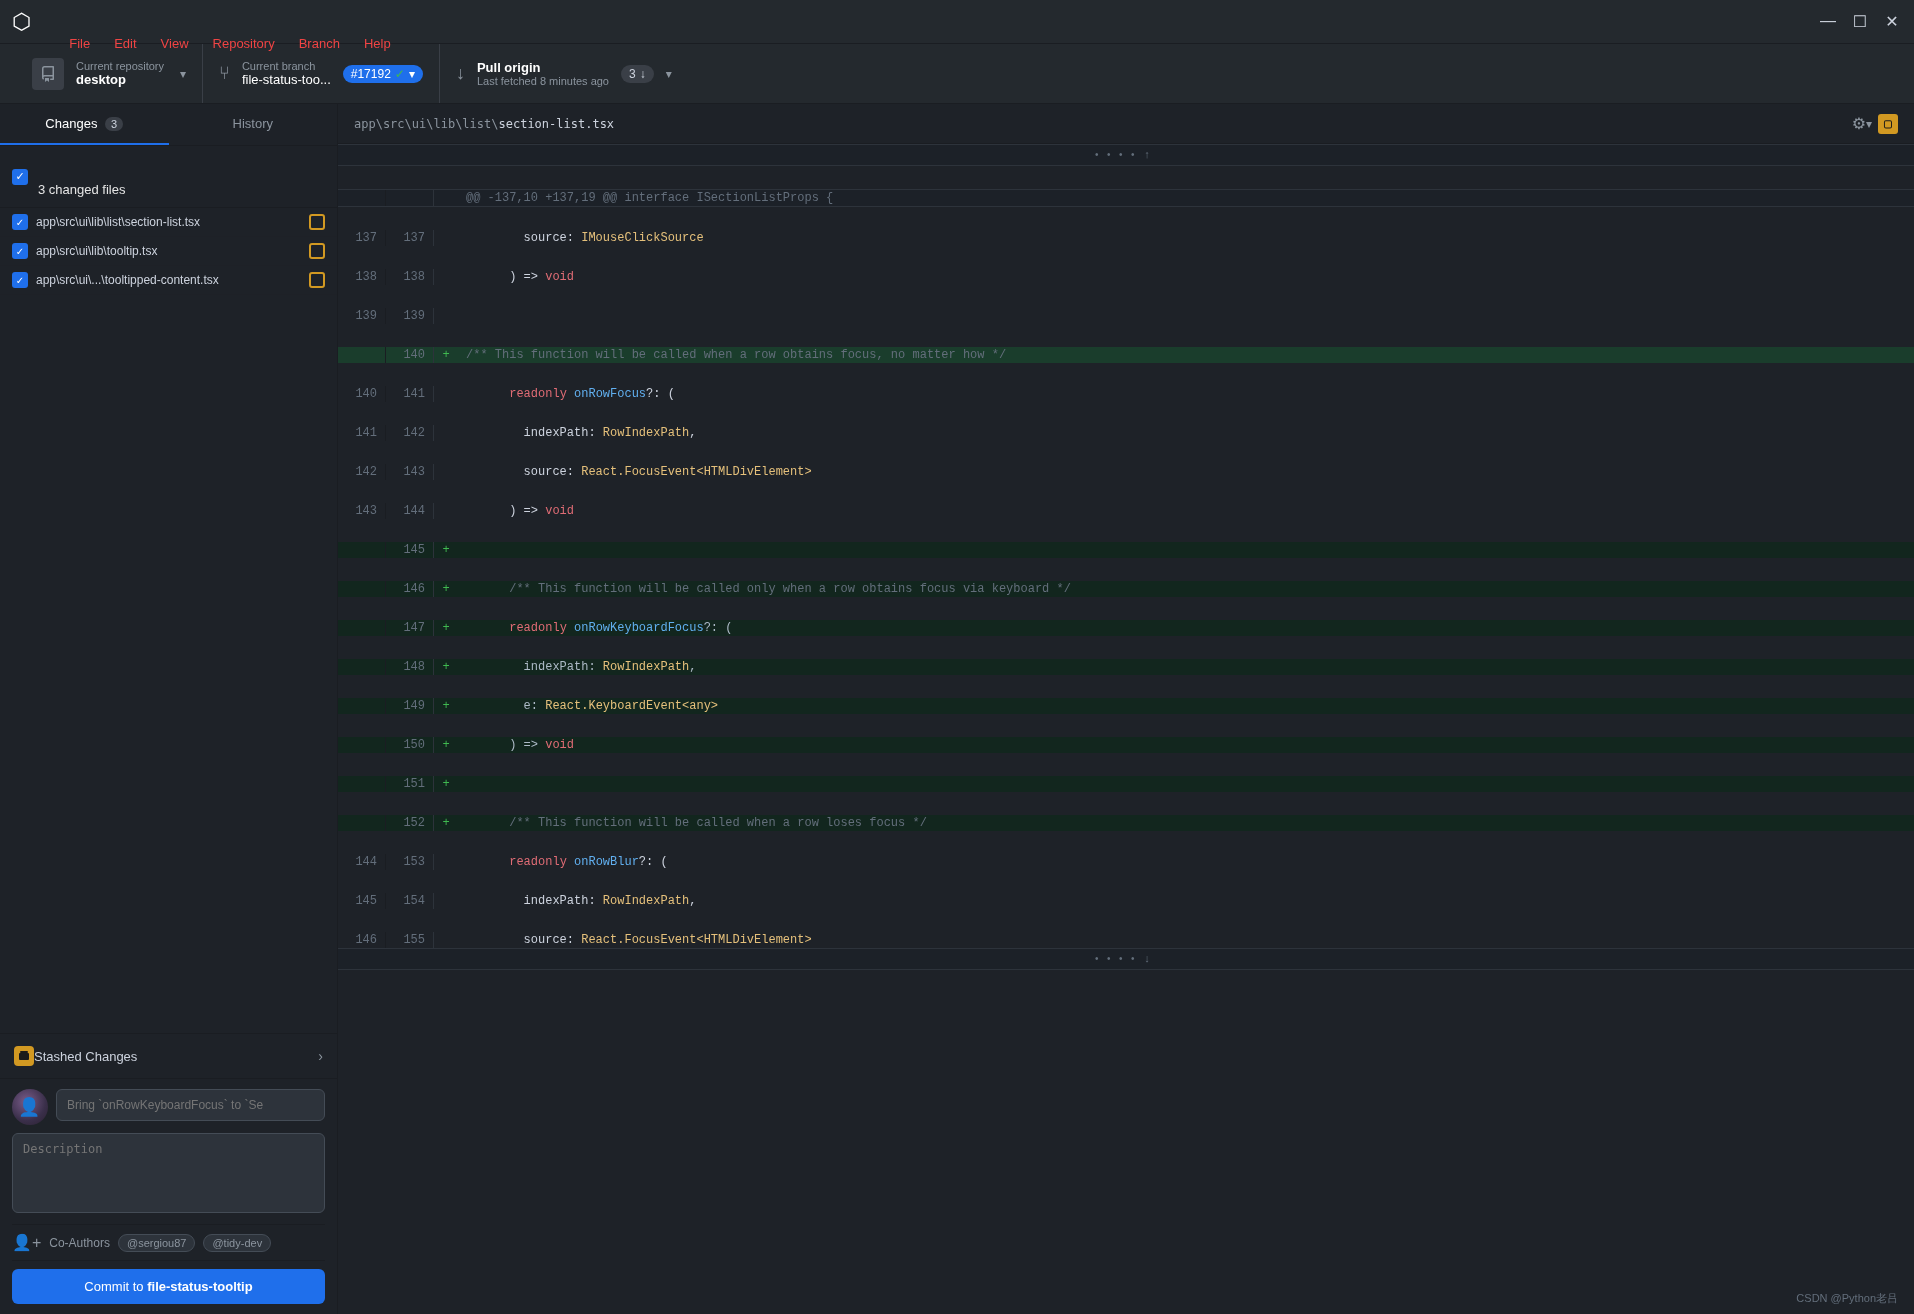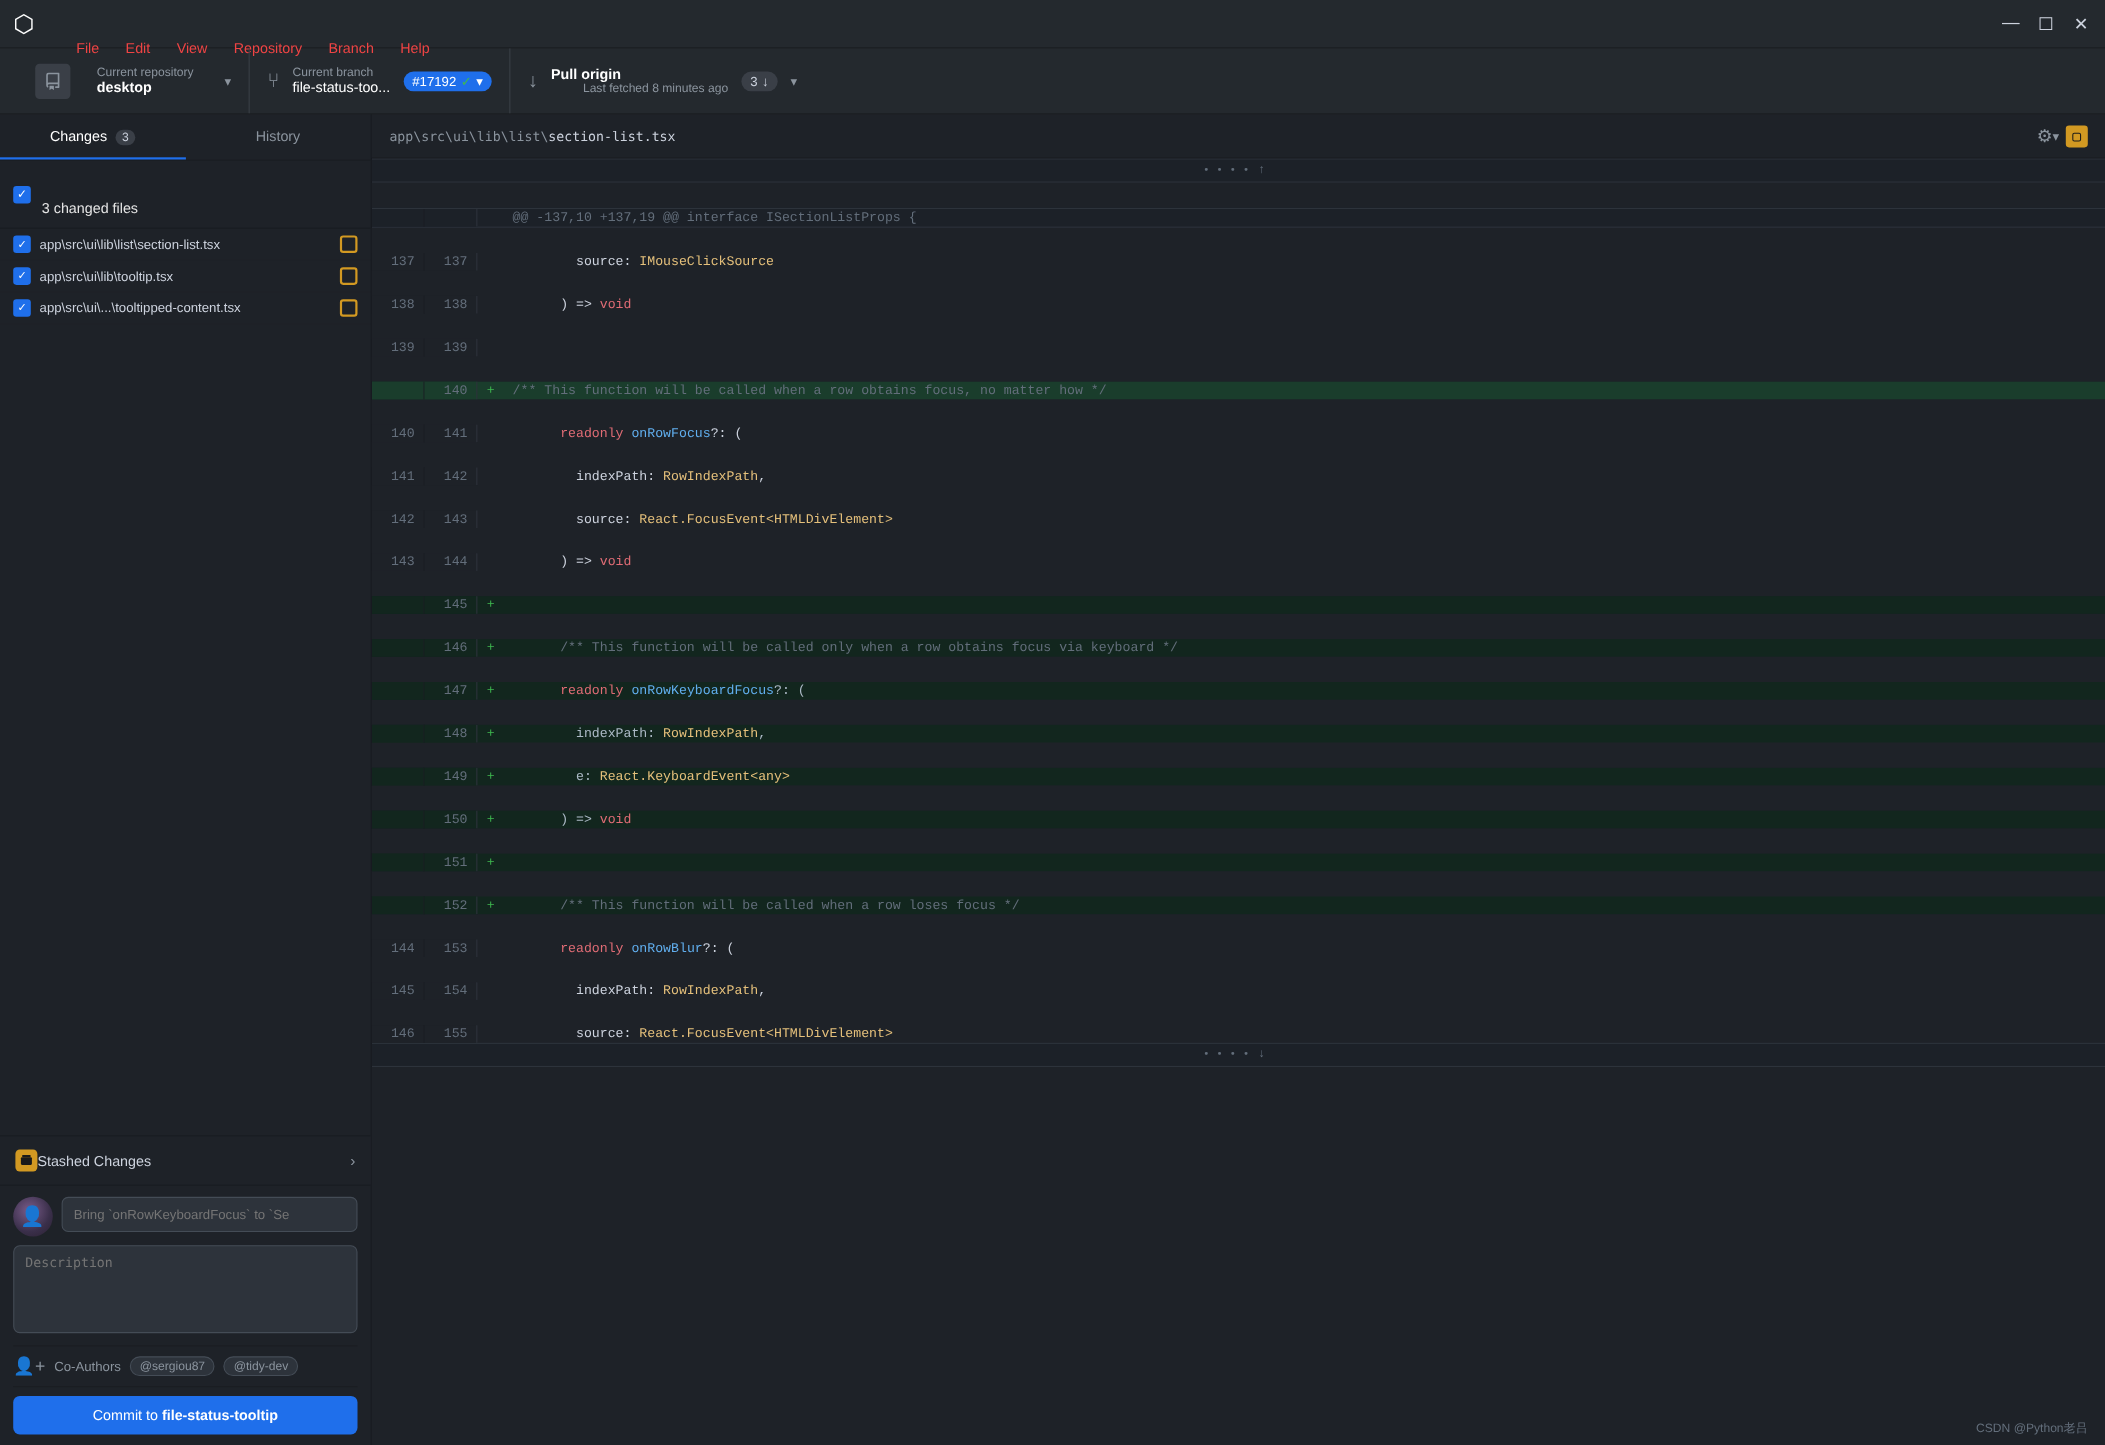--- a/index.html
+++ b/index.html
@@ -7,35 +7,35 @@
     
     
     .title-bar { background: #24292e; height: 44px; display: flex; align-items: center; padding: 0 12px; gap: 20px; border-bottom: 1px solid #1a1d22; }
     .title-bar-menu { display: flex; gap: 4px; }
     .menu-item { color: #ef4444; padding: 4px 10px; font-size: 13px; cursor: pointer; border-radius: 4px; margin-top: 44px; }
     .title-bar-controls { margin-left: auto; display: flex; gap: 12px; }
     .title-ctrl { color: #cdd3de; font-size: 16px; cursor: pointer; width: 20px; text-align: center; }
     
     
     .toolbar { background: #24292e; height: 60px; display: flex; align-items: center; padding: 0 16px; gap: 0; border-bottom: 1px solid #1a1d22; }
-    .toolbar-section { display: flex; align-items: center; padding: 0 16px; height: 100%; border-right: 1px solid #3a3f47; gap: 24px; }
+    .toolbar-section { display: flex; align-items: center; padding: 0 16px; height: 100%; border-right: 1px solid #3a3f47; gap: 12px; }
     .toolbar-section:last-child { border-right: none; }
     .repo-icon { width: 32px; height: 32px; background: #3a3f47; border-radius: 4px; display: flex; align-items: center; justify-content: center; }
     .repo-info { display: flex; flex-direction: column; }
     .repo-label { font-size: 11px; color: #8b949e; }
     .repo-name { font-size: 13px; color: #fff; font-weight: 600; }
     .dropdown-arrow { color: #8b949e; margin-left: 4px; }
     .branch-info { display: flex; flex-direction: column; }
     .branch-label { font-size: 11px; color: #8b949e; }
     .branch-name { font-size: 13px; color: #fff; font-weight: 500; }
     .branch-badge { background: #1f6feb; color: #fff; padding: 2px 8px; border-radius: 12px; font-size: 12px; display: flex; align-items: center; gap: 4px; }
     .check-icon { color: #3fb950; }
     .pull-info { display: flex; flex-direction: column; }
     .pull-label { font-size: 13px; color: #fff; font-weight: 600; }
-    .pull-sub { font-size: 11px; color: #8b949e; margin-left: 29px; }
+    .pull-sub { font-size: 11px; color: #8b949e; }
     .pull-badge { background: #3a3f47; color: #cdd3de; padding: 2px 8px; border-radius: 12px; font-size: 12px; display: flex; align-items: center; gap: 4px; }
     
     
     .main-layout { display: flex; height: calc(1314px - 104px); }
     
     
     .sidebar { width: 338px; min-width: 338px; background: #1e2228; border-right: 1px solid #1a1d22; display: flex; flex-direction: column; }
     .sidebar-tabs { display: flex; border-bottom: 1px solid #1a1d22; }
     .tab { flex: 1; padding: 12px 16px; text-align: center; cursor: pointer; font-size: 13px; color: #8b949e; border-bottom: 2px solid transparent; }
     .tab.active { color: #fff; border-bottom: 2px solid #1f6feb; }

